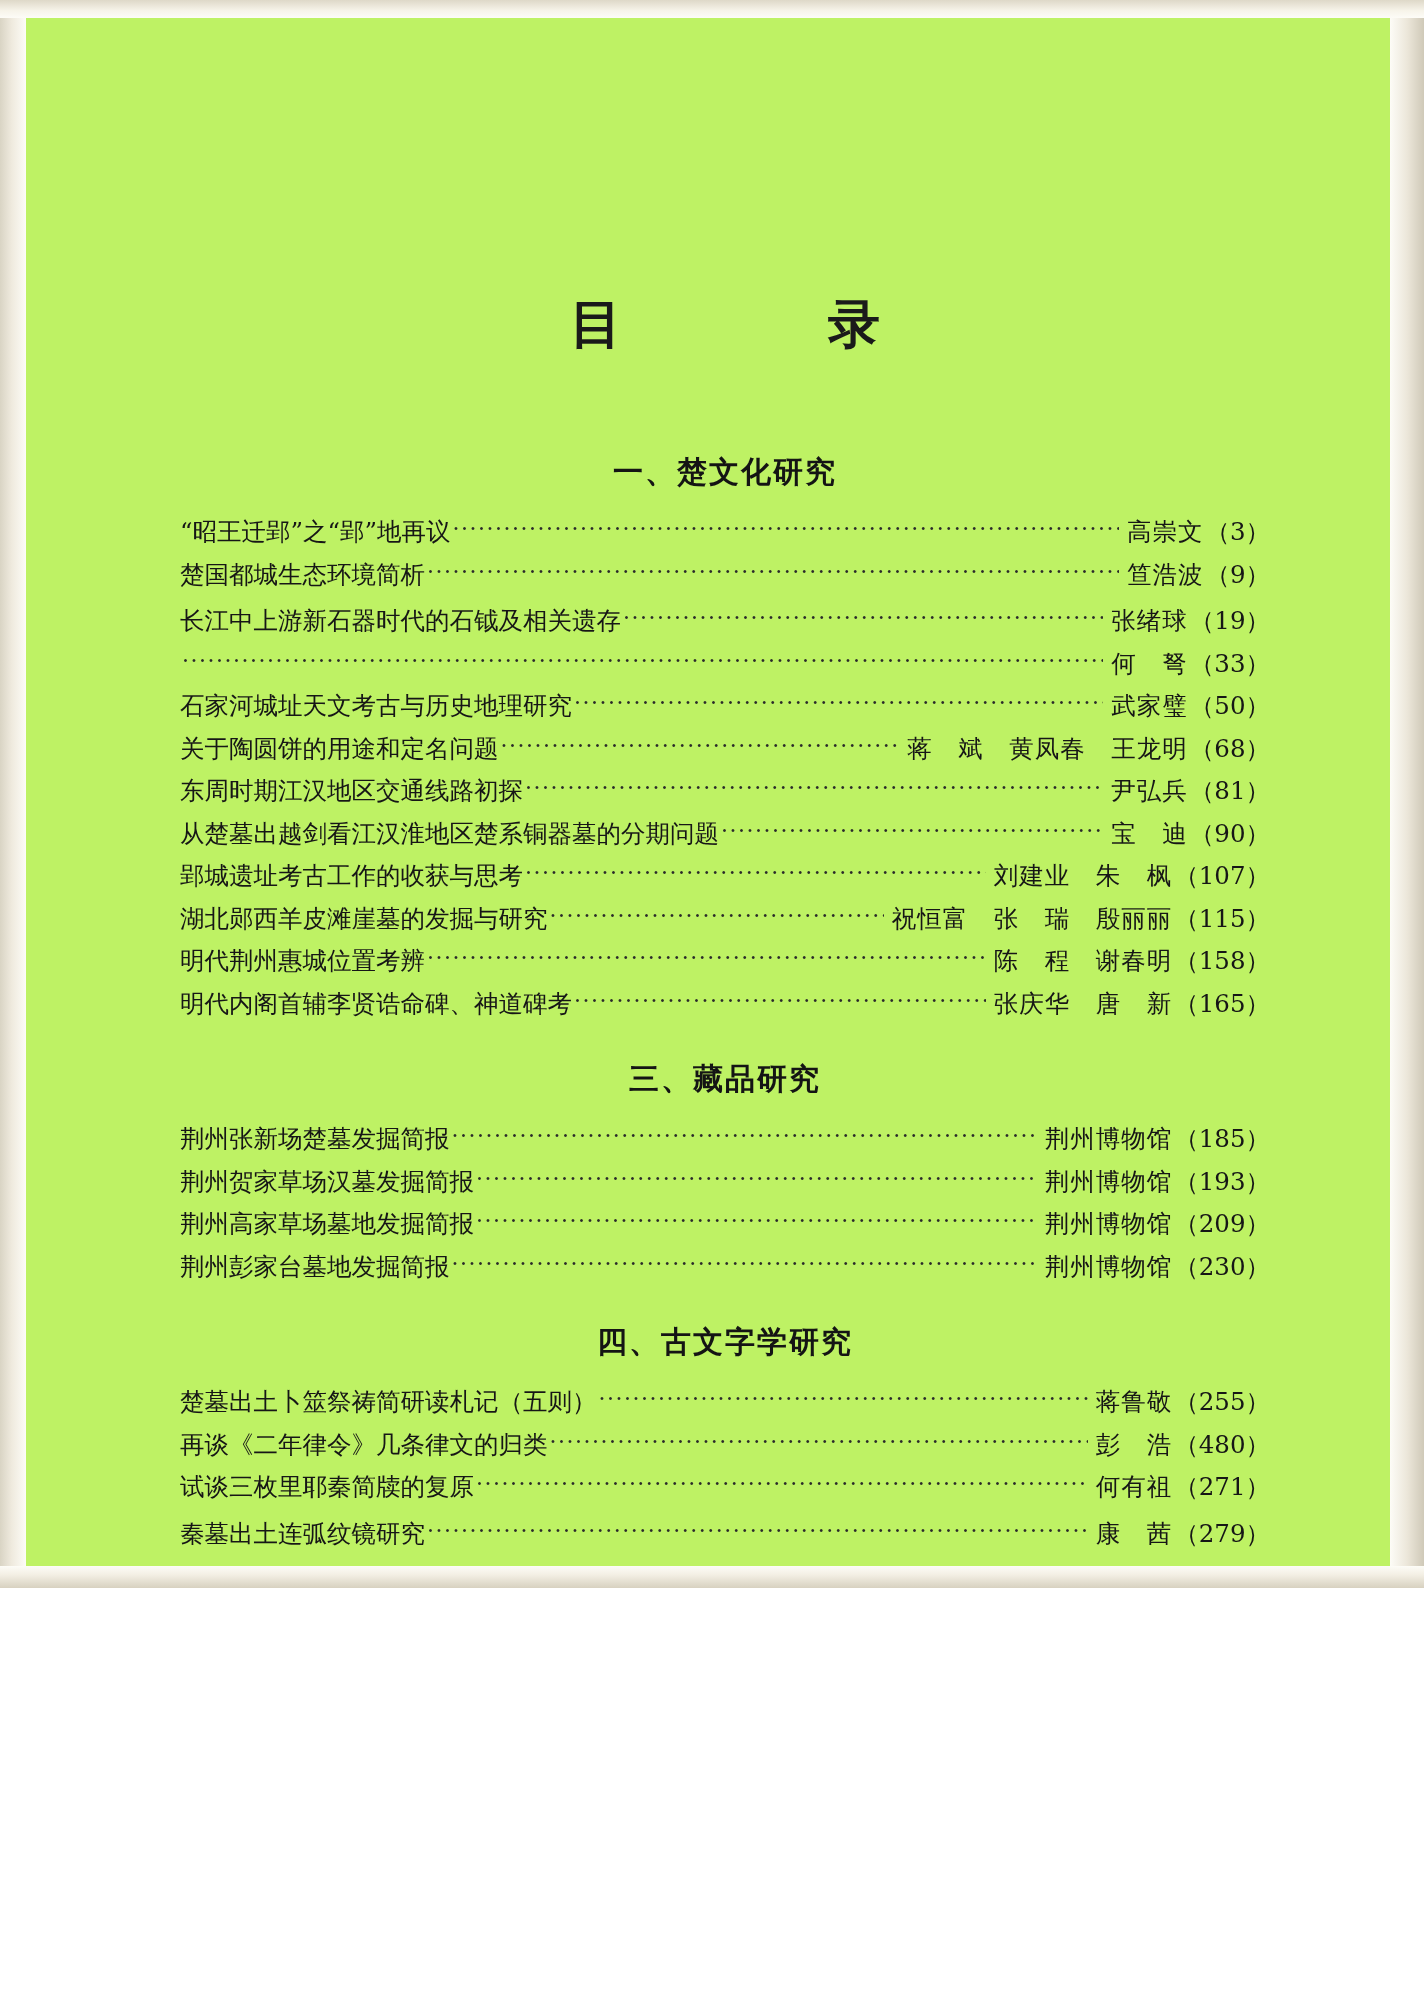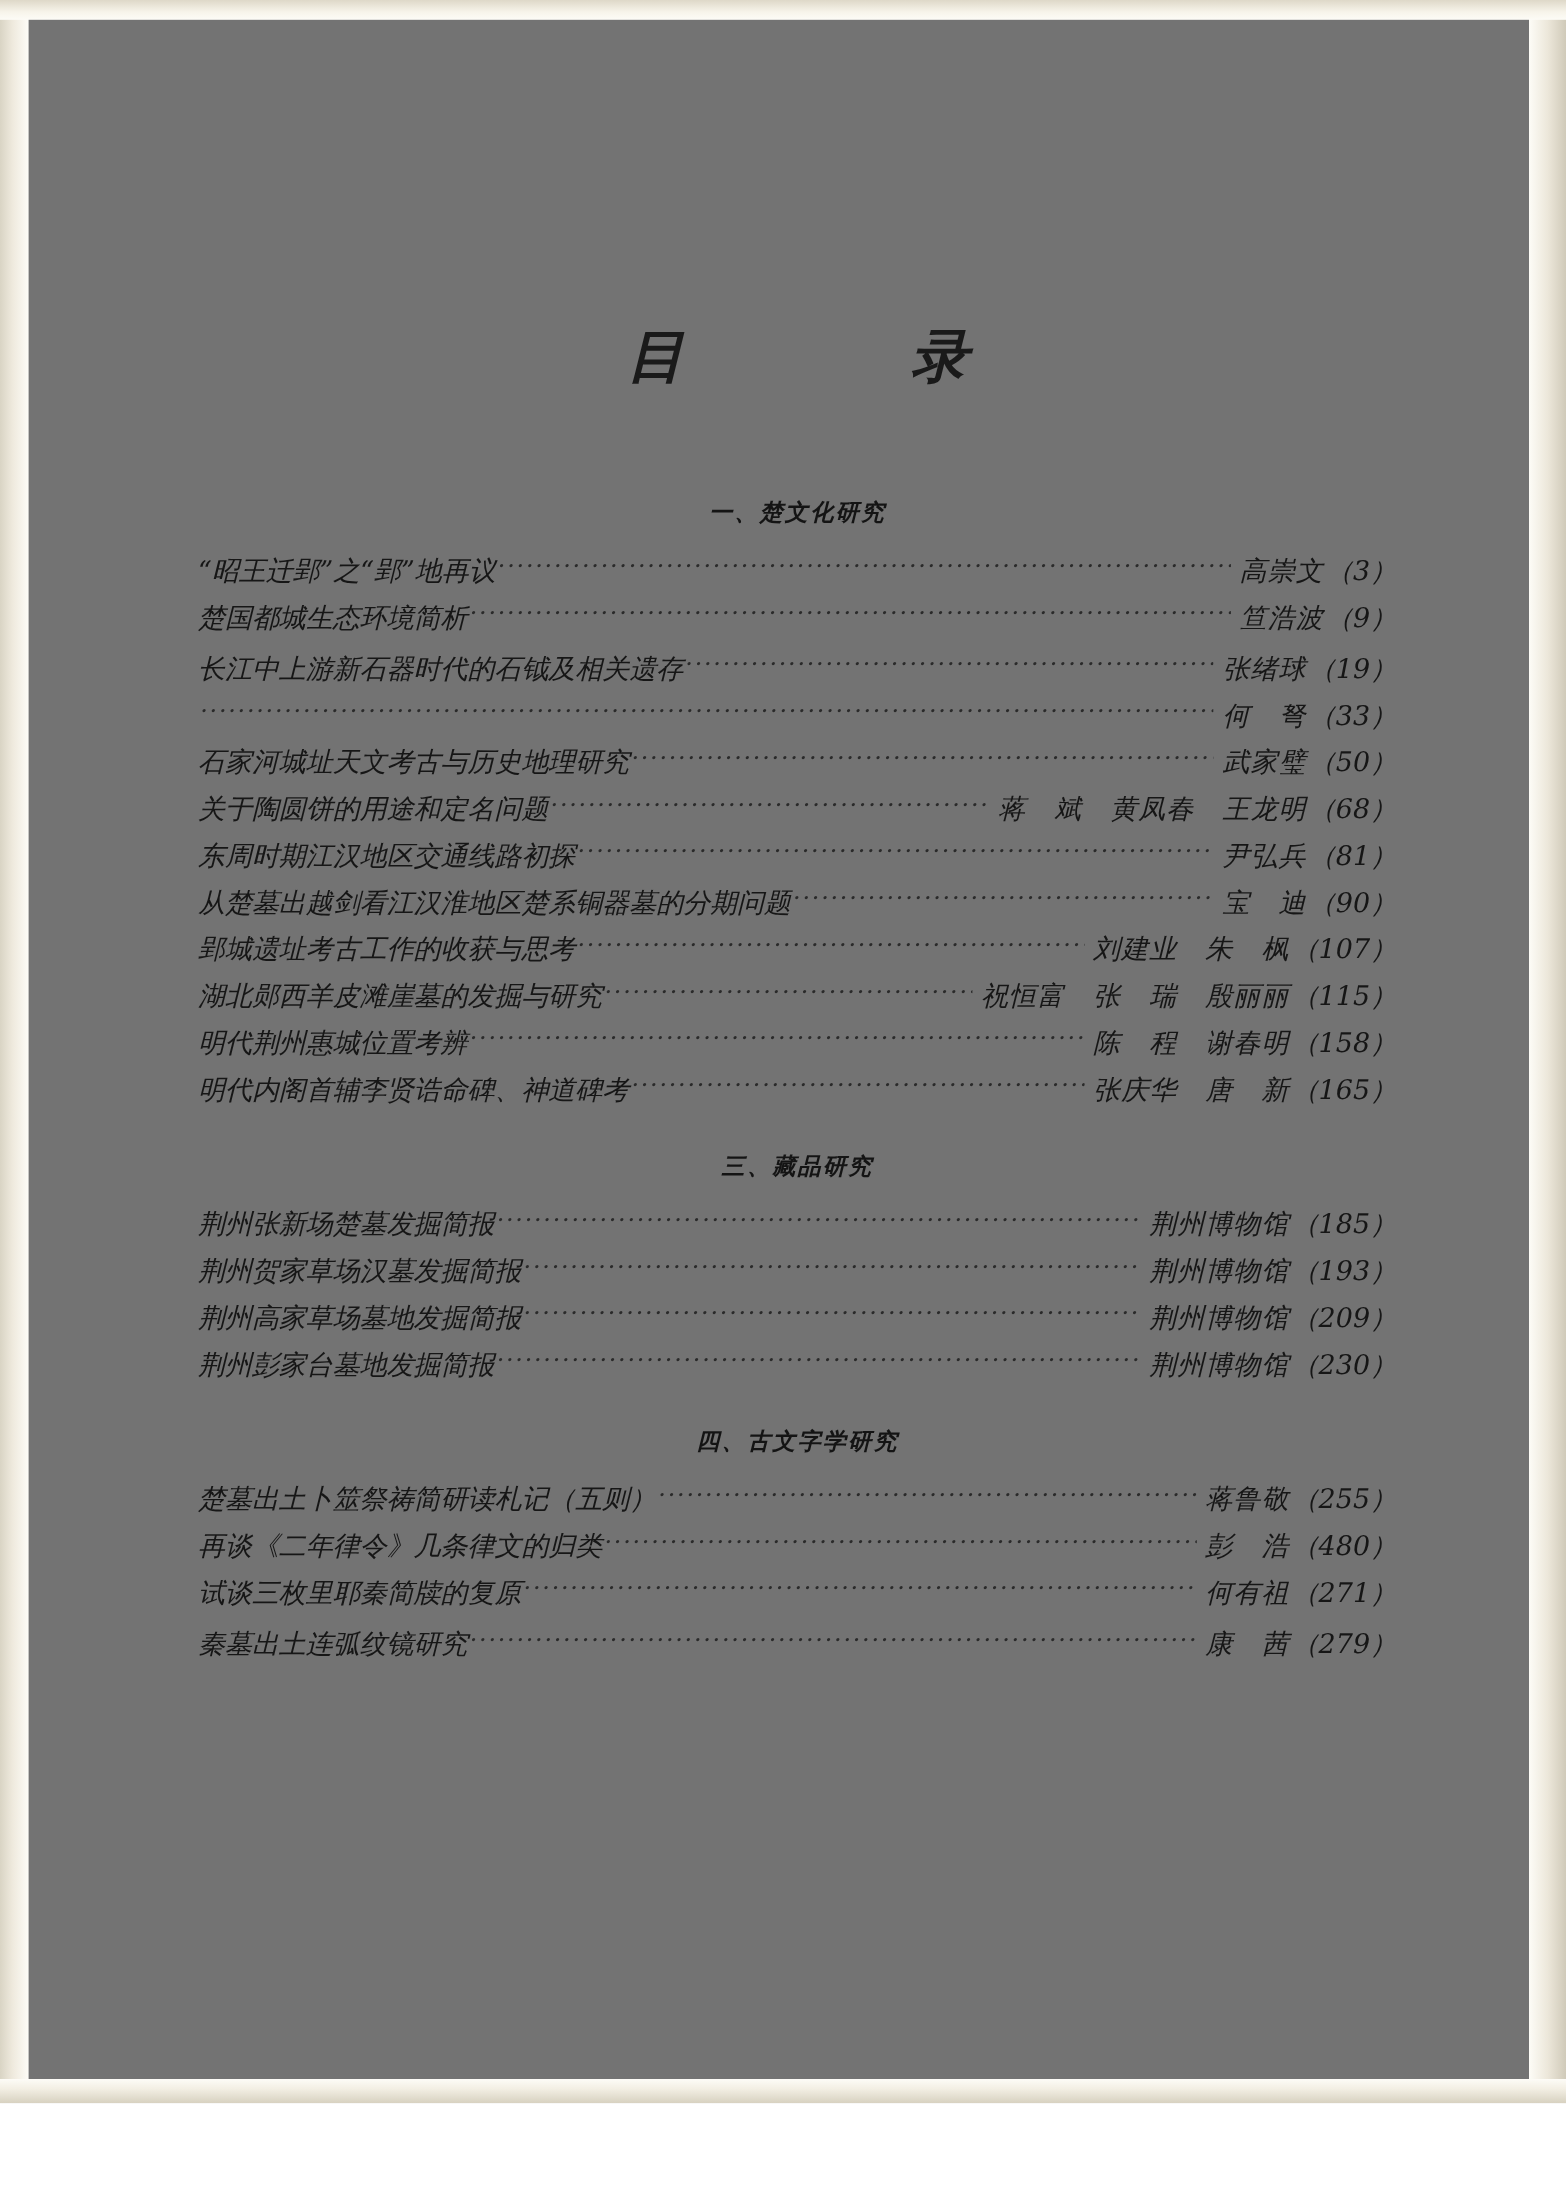--- a/index.html
+++ b/index.html
@@ -3,25 +3,24 @@
 <meta charset="utf-8">
 <style>
   html, body {
     margin: 0;
     padding: 0;
     background: #ffffff;
   }
   .page {
     position: relative;
     width: 1424px;
-    height: 1912px;
-    background: #737373;
+    height: 1588px;
+    background: #bef264;
     overflow: hidden;
     font-family: "DejaVu Sans", "Liberation Sans", sans-serif;
-    font-style: italic;
   }
   
   .paper-edge-left {
     position: absolute;
     left: 0; top: 0; bottom: 0;
     width: 26px;
     background: linear-gradient(to right, #d9d4c4 0%, #efeade 45%, #fdfcf7 100%);
   }
   .paper-edge-right {
     position: absolute;
@@ -56,21 +55,21 @@
     font-weight: bold;
     letter-spacing: 34px;
     color: #1a1a1a;
     margin: 0 0 92px 0;
     padding-left: 34px;
   }
 
   .section-heading {
     text-align: center;
     font-family: "DejaVu Serif", "Liberation Serif", serif;
-    font-size: 21px;
+    font-size: 30px;
     font-weight: bold;
     color: #141414;
     letter-spacing: 2px;
     margin: 34px 0 18px 0;
   }
   .section-heading.first { margin-top: 0; }
 
   .entry {
     display: flex;
     align-items: flex-start;

